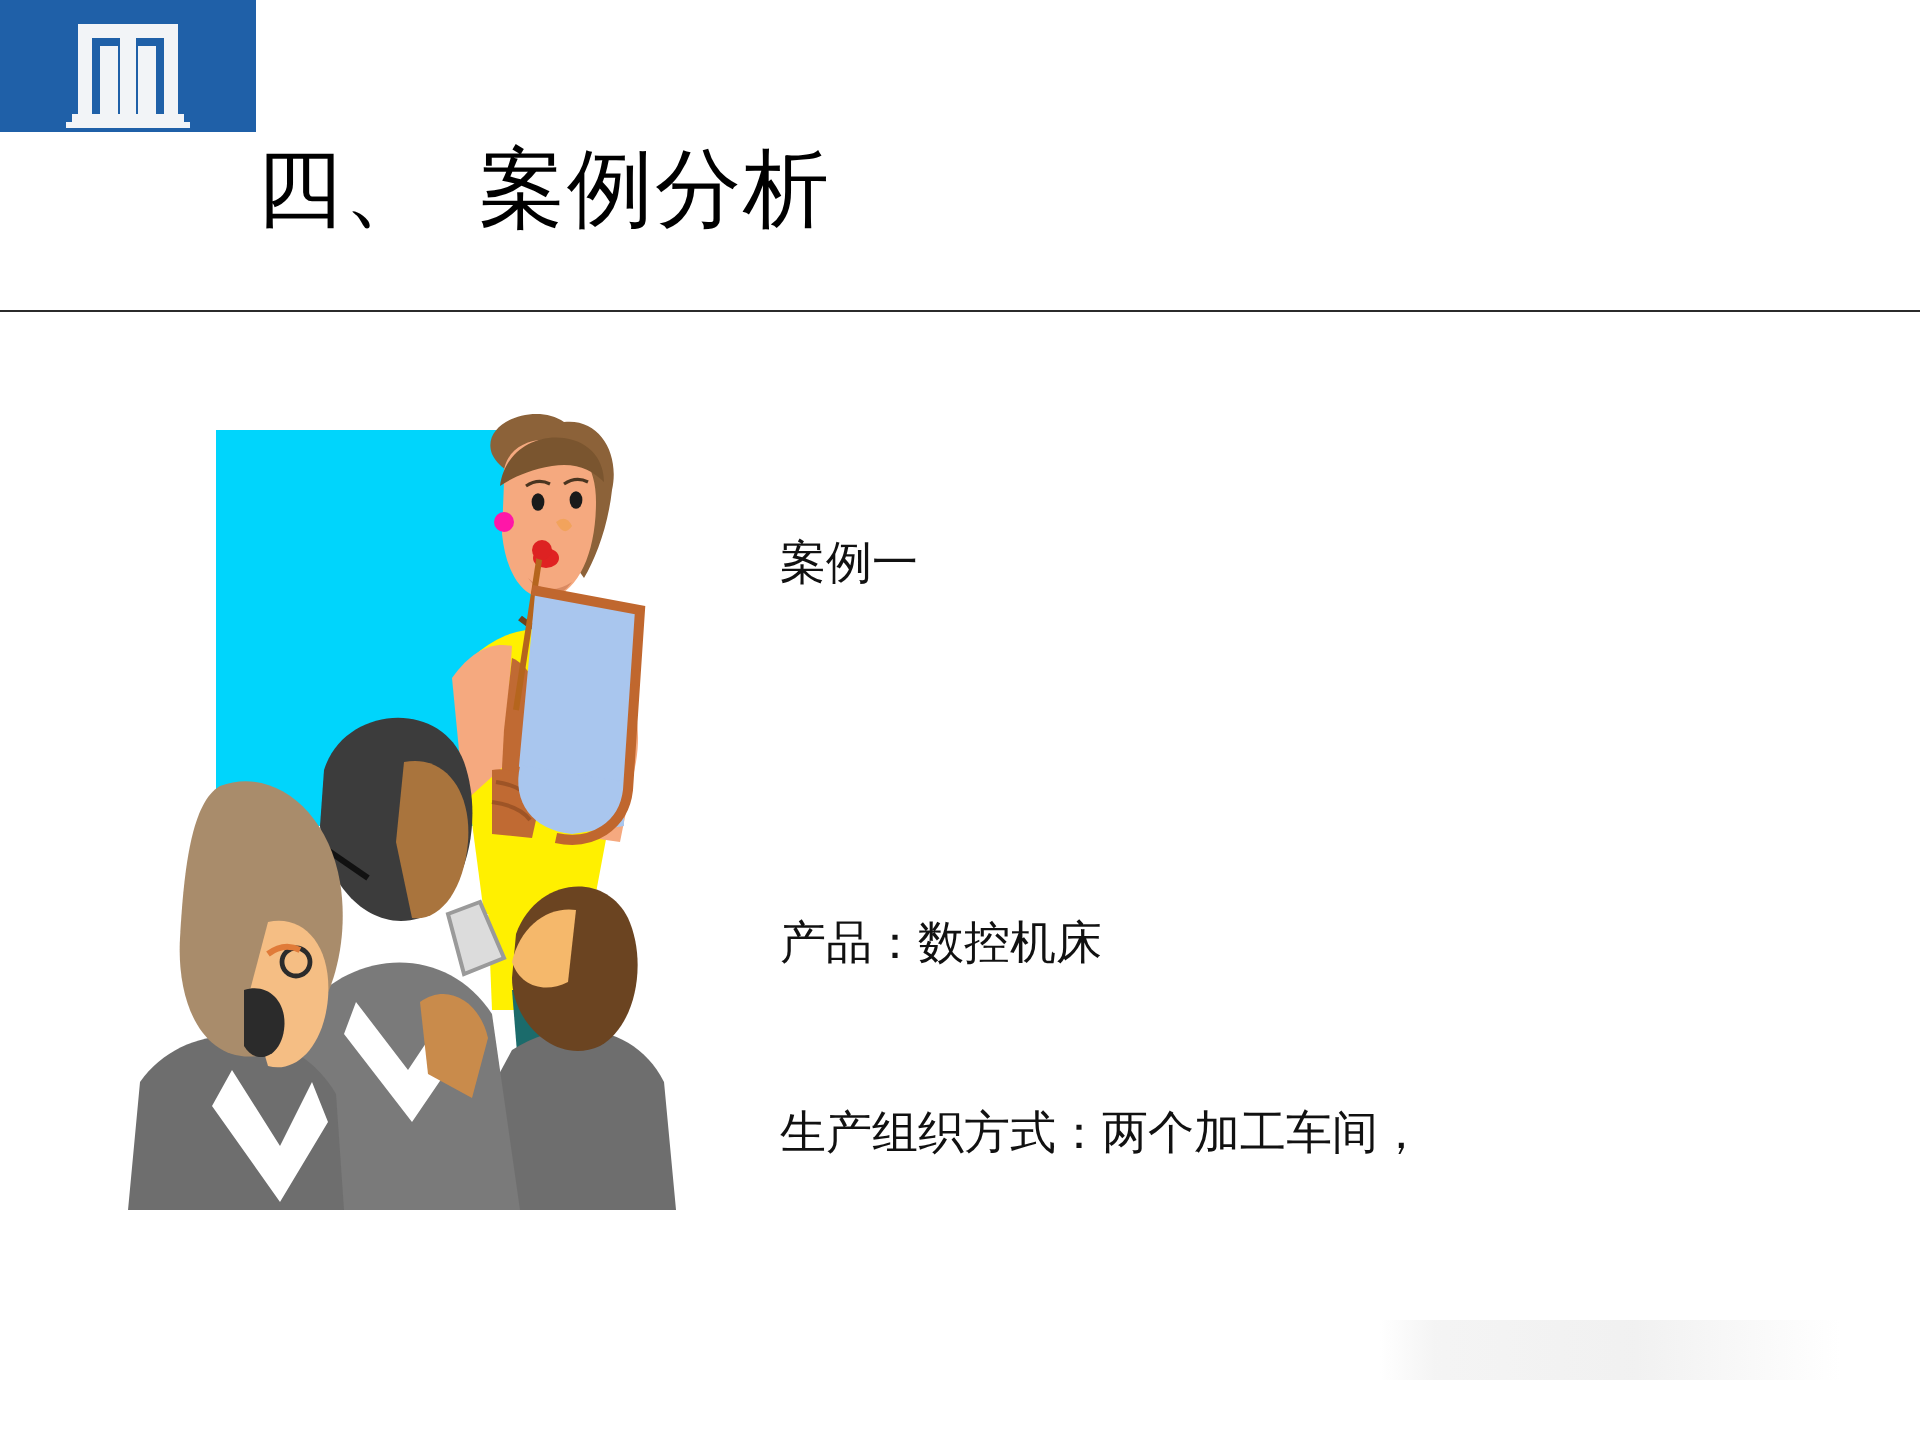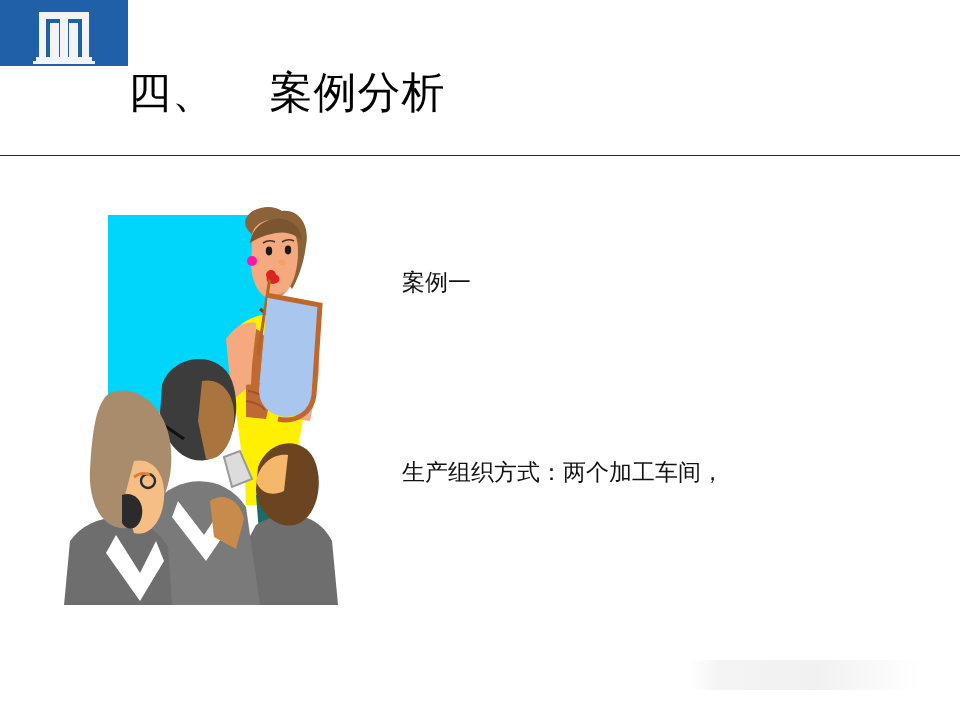--- a/index.html
+++ b/index.html
@@ -34,21 +34,21 @@
     width: 128px;
     height: 66px;
   }
 
   
   #slide-title {
     position: absolute;
     left: 128px;
     top: 70px;
     width: 700px;
-    font-family: Liberation Mono, monospace;
+    font-family: Liberation Serif, serif;
     font-size: 43px;
     line-height: 52px;
     color: #000000;
     letter-spacing: 1px;
     white-space: pre;
   }
 
   
   #title-rule {
     position: absolute;
@@ -77,21 +77,20 @@
     font-family: "DejaVu Serif", "Liberation Serif", serif;
     font-size: 23px;
     line-height: 31.6px;
     color: #111111;
     white-space: pre;
   }
   #body-text .ln {
     display: block;
     white-space: pre;
     height: 31.6px;
-    margin-left: 12px;
   }
   #body-text .blank {
     display: block;
     height: 31.6px;
   }
 
   
   #watermark {
     position: absolute;
     left: 690px;
@@ -215,20 +214,21 @@
 
     <path d="M62 290 C74 286 84 296 82 310 C80 324 68 328 62 318 Z" fill="#2b2b2b"></path>
 
     <circle cx="88" cy="276" r="7" fill="none" stroke="#2b2b2b" stroke-width="2.4"></circle>
     <path d="M74 272 q8 -6 16 -2" stroke="#E07B39" stroke-width="3" fill="none"></path>
   </svg>
 
   <div id="body-text">
     <span class="ln">案例一</span>
     <span class="blank"></span>
+    <span class="ln">产品：数控机床</span>
     <span class="ln">生产组织方式：两个加工车间，</span>
     
     
     
     
     
     
     
     
     

